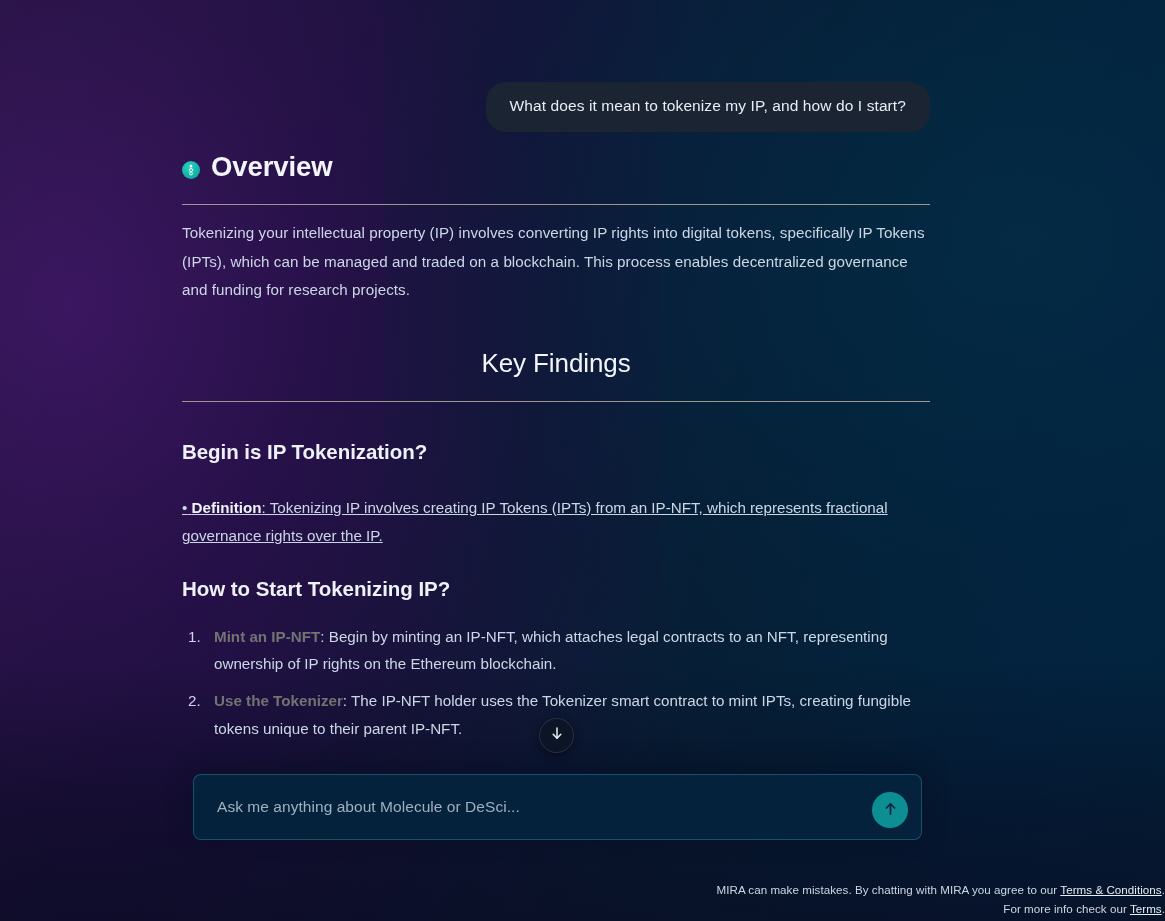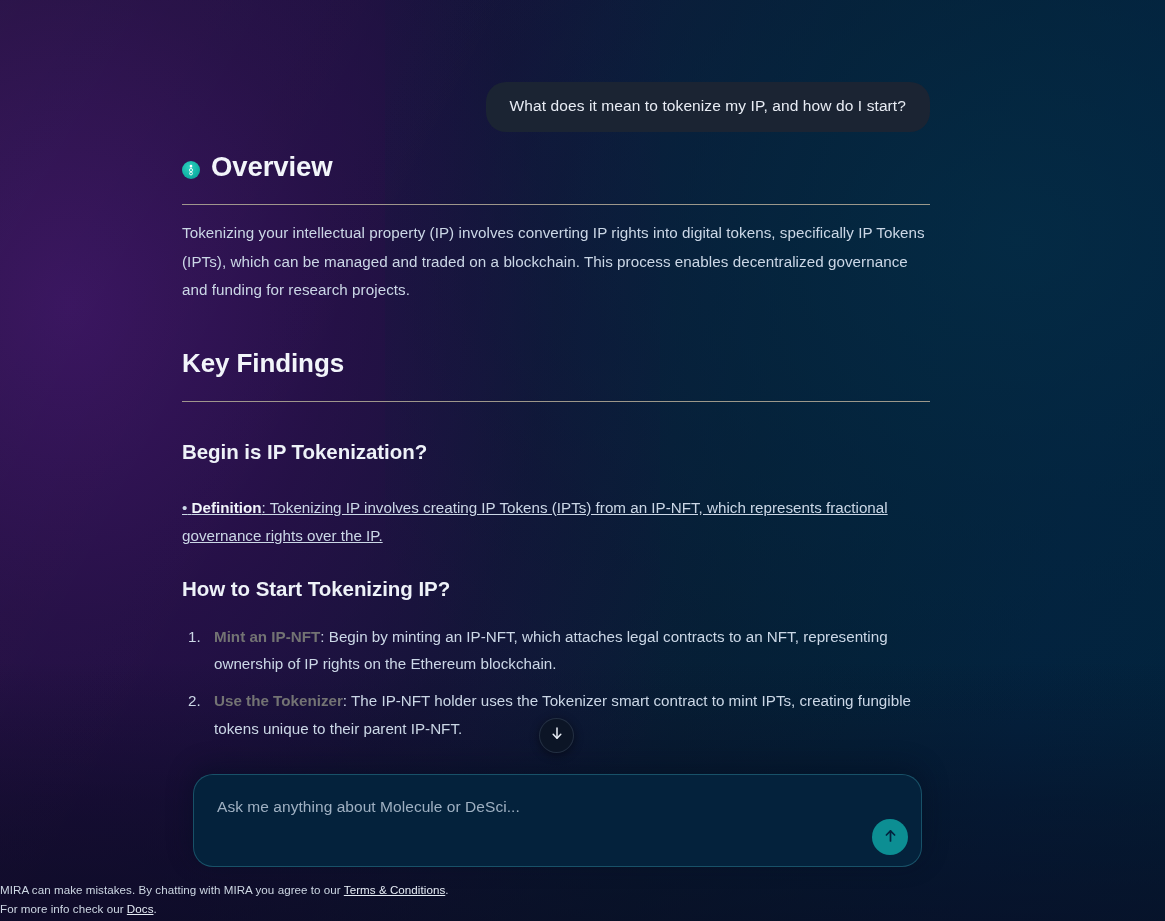--- a/index.html
+++ b/index.html
@@ -104,23 +104,24 @@
     margin-top:22px;
   }
   p.body{
     font-size:15.2px;
     line-height:1.86;
     color:#cbd7e6;
     letter-spacing:0.05px;
   }
   h2.section-title{
     font-size:26px;
-    font-weight:700;
+    font-weight:400;
     color:#f2f5fa;
     letter-spacing:-0.1px;
+    text-align:center;
   }
   h3.sub-title{
     font-size:20.5px;
     font-weight:700;
     color:#eef2f8;
     letter-spacing:-0.05px;
   }
   .bullets{
     font-size:15.2px;
     line-height:1.86;
@@ -166,24 +167,24 @@
     cursor:pointer;z-index:40;
     box-shadow:0 2px 10px rgba(0,0,0,0.45);
   }
 
   
   #composer-wrap{
     position:absolute;left:193px;top:774px;width:729px;
   }
   #composer{
     position:relative;
-    height:93px;
+    height:66px;
     background:#04223c;
     border:1px solid rgba(42,120,140,0.55);
-    border-radius:20px;
+    border-radius:8px;
     box-shadow:0 -6px 26px rgba(2,14,30,0.45);
   }
   #composer-input{
     position:absolute;left:23px;top:12px;right:70px;
     height:40px;
     background:transparent;border:none;outline:none;
     color:#dde6f0;
     font-family:"Liberation Sans", sans-serif;
     font-size:15.5px;
     letter-spacing:0.05px;
@@ -193,21 +194,21 @@
     position:absolute;right:13px;bottom:11px;
     width:36px;height:36px;border-radius:50%;
     background:#0c8e93;
     border:none;cursor:pointer;
     display:flex;align-items:center;justify-content:center;
   }
 
   
   #footer{
     position:absolute;left:0;right:0;top:881px;
-    text-align:left;
+    text-align:right;
     font-size:11.6px;
     line-height:1.62;
     color:#cdd7e3;
     letter-spacing:0.05px;
   }
   #footer a{color:#e6edf5;text-decoration:underline;}
 </style>
 </head>
 <body>
 
@@ -293,14 +294,14 @@
           <line x1="7.5" y1="13" x2="7.5" y2="3" stroke="#03243f" stroke-width="1.7" stroke-linecap="round"></line>
           <polyline points="3.4,7 7.5,2.8 11.6,7" fill="none" stroke="#03243f" stroke-width="1.7" stroke-linecap="round" stroke-linejoin="round"></polyline>
         </svg>
       </span>
     </button>
   </div>
 </div>
 
 <div id="footer">
   <div><span>MIRA can make mistakes. By chatting with MIRA you agree to our </span><a href="#">Terms &amp; Conditions</a><span>.</span></div>
-  <div><span>For more info check our </span><a href="#">Docs</a><span>.</span></div>
+  <div><span>For more info check our </span><a href="#">Terms</a><span>.</span></div>
 </div>
 
 </body></html>

